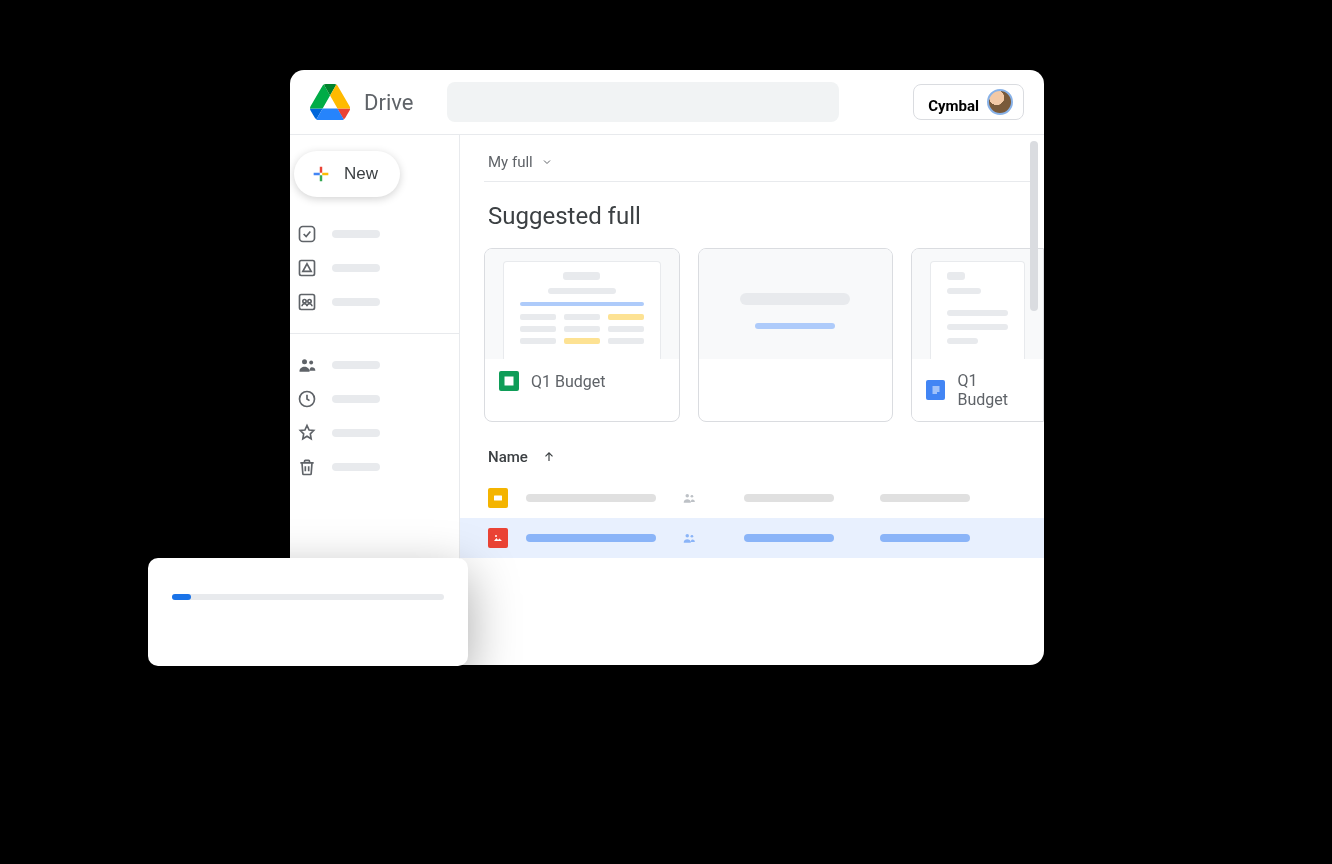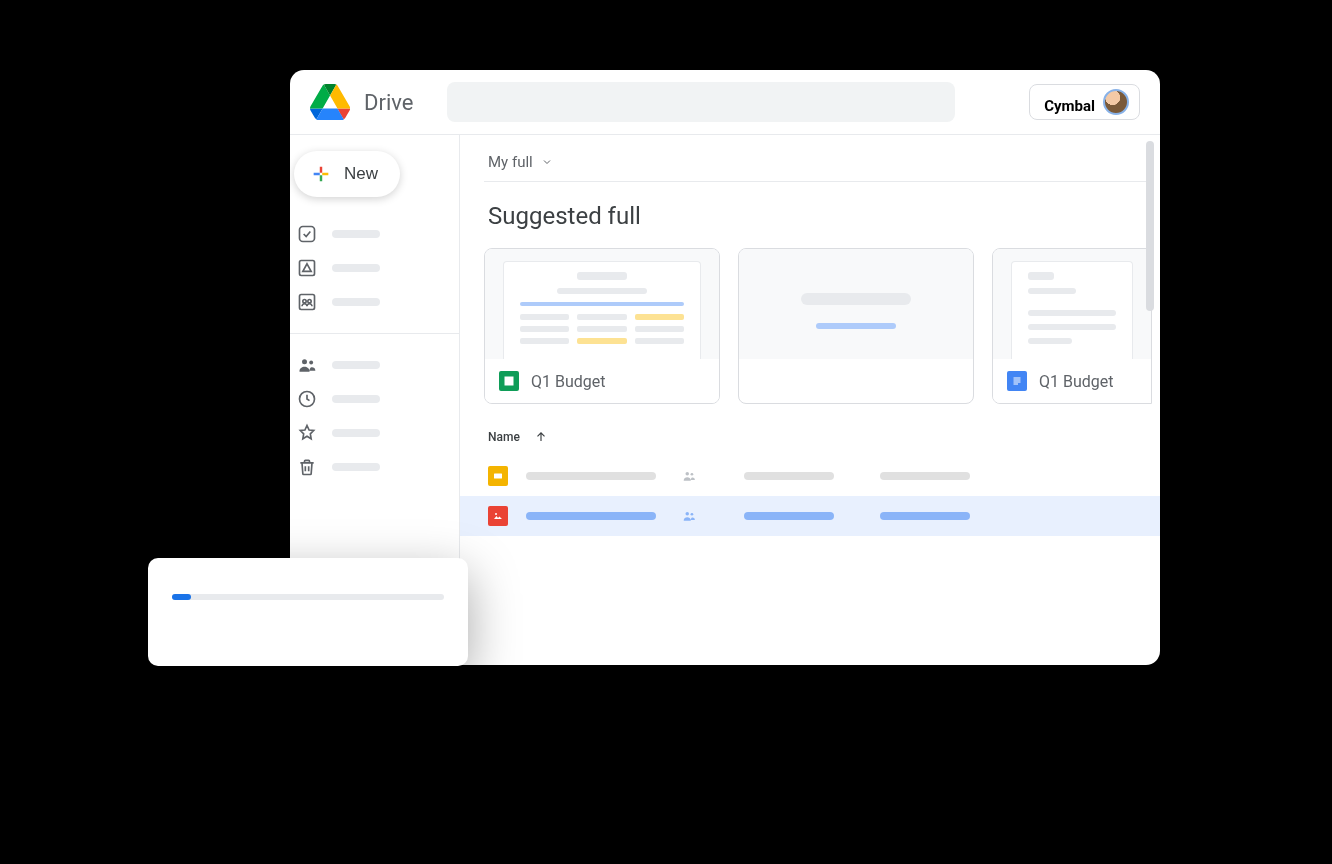--- a/index.html
+++ b/index.html
@@ -2,21 +2,21 @@
 <html><head>
 <meta charset="utf-8">
 <style>
 * { box-sizing: border-box; margin: 0; padding: 0; }
 body { font-family: -apple-system, BlinkMacSystemFont, "Segoe UI", Roboto, Arial, sans-serif; background: #000; width: 1332px; height: 864px; position: relative; }
 
 .window {
   position: absolute;
   left: 290px;
   top: 70px;
-  width: 870px;
+  width: 754px;
   height: 595px;
   background: #fff;
   border-radius: 14px;
   box-shadow: 0 20px 60px rgba(0,0,0,0.35);
   overflow: hidden;
 }
 
 .header {
   display: flex;
   align-items: center;
@@ -60,21 +60,21 @@
 .ph-full { width: 100%; }
 .ph-center { margin-left: auto; margin-right: auto; }
 .sheet-grid { display: grid; grid-template-columns: 1fr 1fr 1fr; gap: 6px 8px; }
 .sheet-grid .cell { height: 6px; background: #e8eaed; border-radius: 2px; }
 .cell.hl { background: #fde293; }
 .slide-body { display:flex; flex-direction:column; align-items:center; justify-content:center; height:100%; gap:10px; }
 .card-footer { display: flex; align-items: center; gap: 12px; padding: 12px 14px; background:#fff; }
 .file-icon { width: 20px; height: 20px; border-radius: 2px; display: flex; align-items: center; justify-content: center; }
 .file-label { font-size: 16px; color: #5f6368; }
 
-.table-header { display: flex; align-items: center; gap: 14px; margin: 26px 16px 12px 4px; color: #3c4043; font-size: 12px; font-weight: 500; }
+.table-header { display: flex; align-items: center; gap: 14px; margin: 26px 16px 12px 4px; color: #3c4043; font-size: 15px; font-weight: 500; }
 .arrow-up { width: 14px; height: 14px; }
 
 .rows { margin-left: -24px; }
 .row { display: flex; align-items: center; gap: 18px; padding: 10px 24px; }
 .row.selected { background: #e8f0fe; }
 .row .ph { height: 8px; border-radius: 4px; }
 .row .ph1 { width: 130px; background: #e0e0e0; }
 .row .ph2 { width: 90px; background: #e0e0e0; margin-left: 28px; }
 .row .ph3 { width: 90px; background: #e0e0e0; margin-left: 28px; }
 .row.selected .ph { background: #8ab4f8; }

